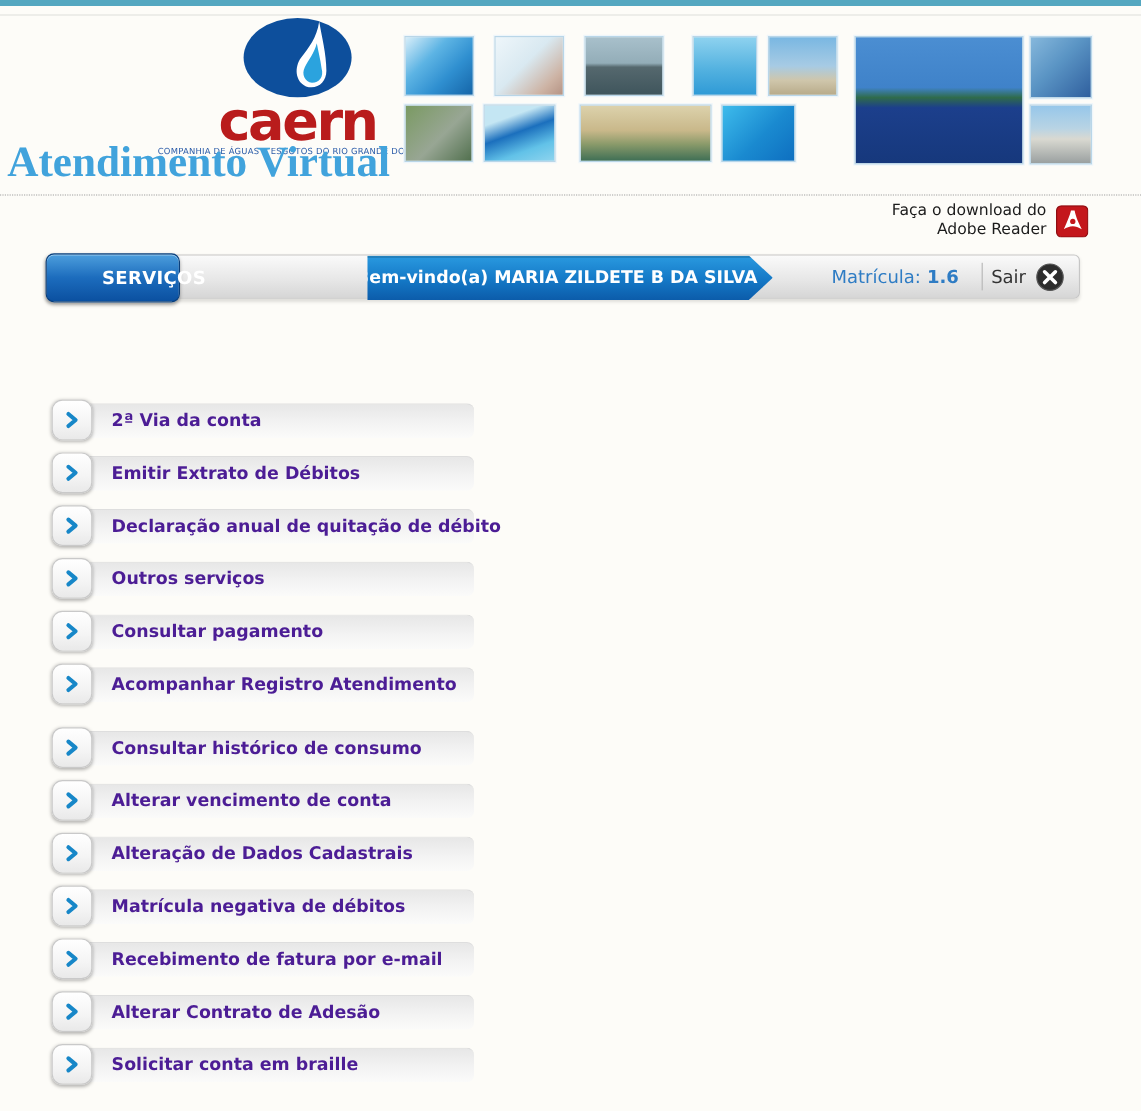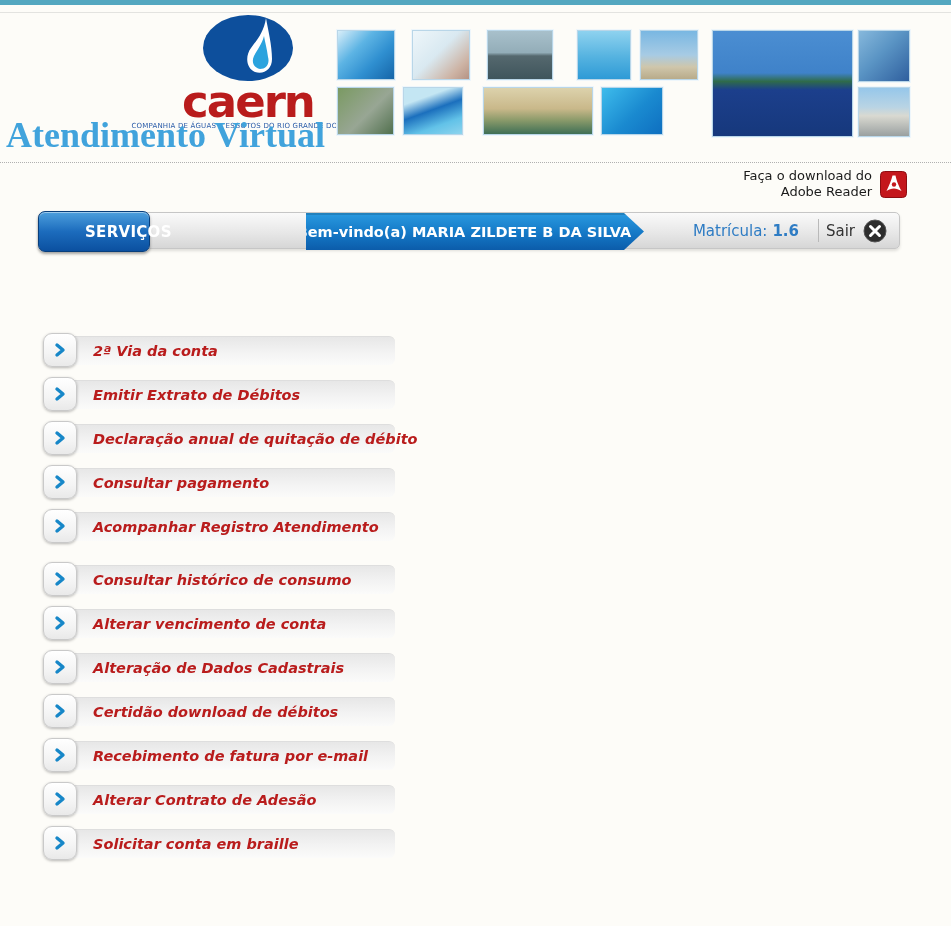--- a/index.html
+++ b/index.html
@@ -63,21 +63,21 @@
             color:#333; font-size:15px; cursor:pointer; }
 
   
   .menu { position:absolute; left:43px; top:336px; width:354px; }
   .menu-item { position:relative; height:29px; margin-bottom:15px; cursor:pointer; }
   .menu-item.group-start { margin-top:24px; }
   .menu-bar { position:absolute; left:12px; top:0; width:340px; height:29px; border-radius:6px;
             background:linear-gradient(180deg,#e7e7e7 0%,#f3f3f3 55%,#fbfbfa 100%);
             border-top:1px solid #dedede; }
   .menu-label { position:absolute; left:50px; top:50%; transform:translateY(-50%);
-            color:#b91c1c; font-weight:bold; font-size:14.5px; white-space:nowrap;font-style:italic; }
+            color:#4c1d95; font-weight:bold; font-size:14.5px; white-space:nowrap; }
   .chev-btn { position:absolute; left:0; top:-3px; width:34px; height:34px;
             background:linear-gradient(180deg,#ffffff 0%,#f4f4f4 60%,#e9e9e9 100%);
             border:1px solid #c9c9c9; border-radius:9px; box-shadow:0 1px 3px rgba(0,0,0,0.28);
             display:flex; align-items:center; justify-content:center; }
 </style>
 </head>
 <body>
 
 <div class="page">
   <div class="top-strip"></div>
@@ -167,20 +167,29 @@
     <div class="menu-item">
       <div class="menu-bar"></div>
       <div class="chev-btn">
         <svg width="16" height="16" viewBox="0 0 16 16">
             <path d="M5 3 L11 8 L5 13" stroke="#1787c8" stroke-width="3.4" fill="none" stroke-linecap="round" stroke-linejoin="round"></path>
           </svg>
       </div>
       <div class="menu-label">Declaração anual de quitação de débito</div>
     </div>
 
+    <div class="menu-item">
+      <div class="menu-bar"></div>
+      <div class="chev-btn">
+        <svg width="16" height="16" viewBox="0 0 16 16">
+            <path d="M5 3 L11 8 L5 13" stroke="#1787c8" stroke-width="3.4" fill="none" stroke-linecap="round" stroke-linejoin="round"></path>
+          </svg>
+      </div>
+      <div class="menu-label">Outros serviços</div>
+    </div>
 
     <div class="menu-item">
       <div class="menu-bar"></div>
       <div class="chev-btn">
         <svg width="16" height="16" viewBox="0 0 16 16">
             <path d="M5 3 L11 8 L5 13" stroke="#1787c8" stroke-width="3.4" fill="none" stroke-linecap="round" stroke-linejoin="round"></path>
           </svg>
       </div>
       <div class="menu-label">Consultar pagamento</div>
     </div>
@@ -225,21 +234,21 @@
       <div class="menu-label">Alteração de Dados Cadastrais</div>
     </div>
 
     <div class="menu-item">
       <div class="menu-bar"></div>
       <div class="chev-btn">
         <svg width="16" height="16" viewBox="0 0 16 16">
             <path d="M5 3 L11 8 L5 13" stroke="#1787c8" stroke-width="3.4" fill="none" stroke-linecap="round" stroke-linejoin="round"></path>
           </svg>
       </div>
-      <div class="menu-label">Certidão download de débitos</div>
+      <div class="menu-label">Matrícula negativa de débitos</div>
     </div>
 
     <div class="menu-item">
       <div class="menu-bar"></div>
       <div class="chev-btn">
         <svg width="16" height="16" viewBox="0 0 16 16">
             <path d="M5 3 L11 8 L5 13" stroke="#1787c8" stroke-width="3.4" fill="none" stroke-linecap="round" stroke-linejoin="round"></path>
           </svg>
       </div>
       <div class="menu-label">Recebimento de fatura por e-mail</div>

